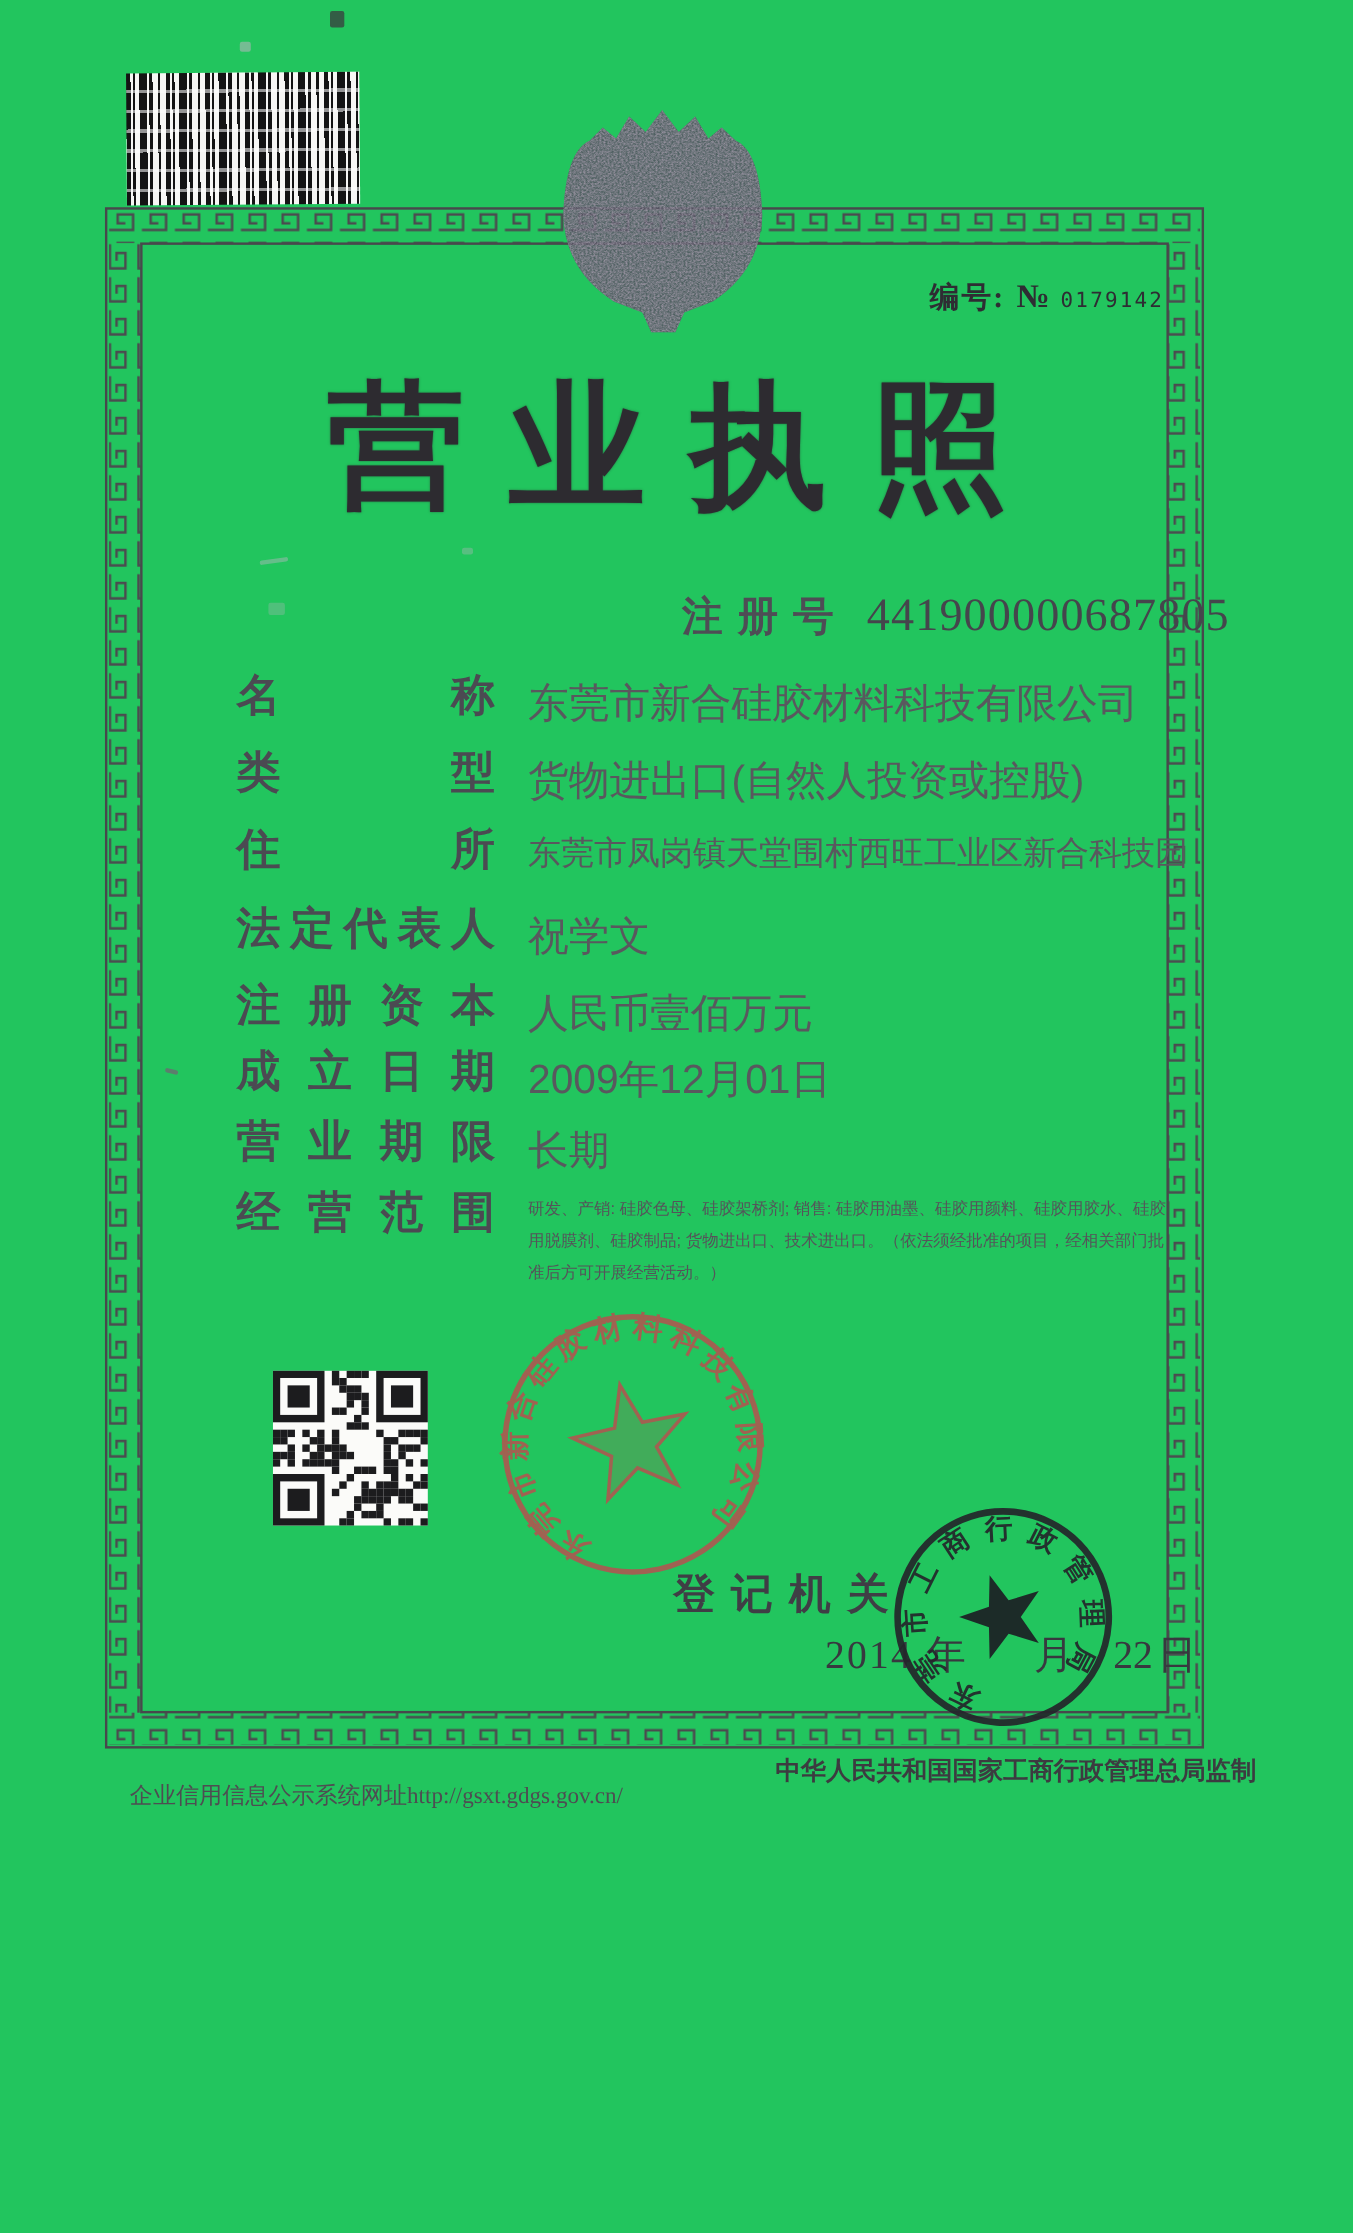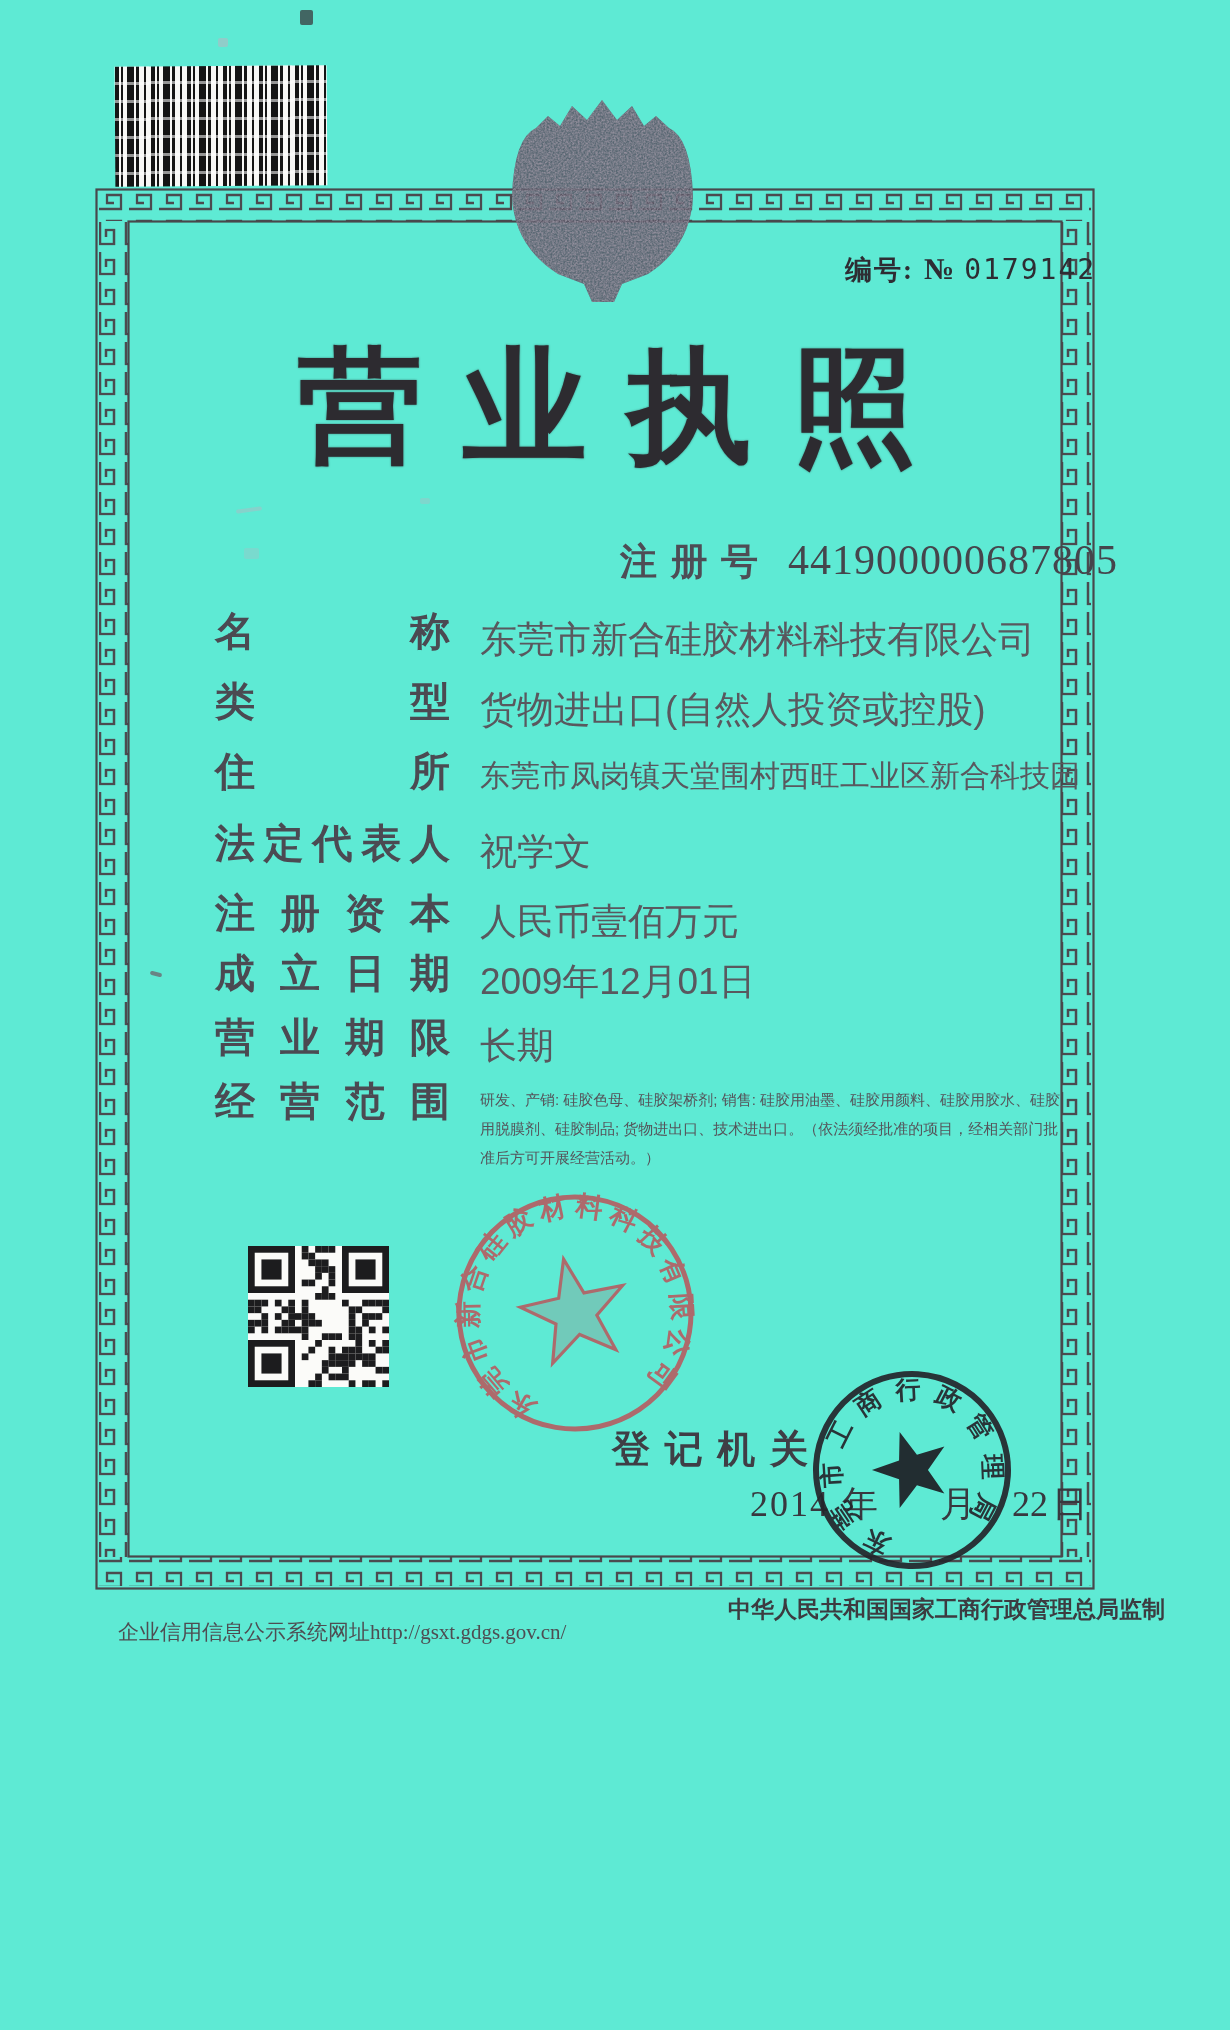--- a/index.html
+++ b/index.html
@@ -1,18 +1,18 @@
 <!DOCTYPE html>
 <html><head>
 <meta charset="utf-8">
 <style>
   html,body{margin:0;padding:0;background:#e9e9e7;}
   .page{
     position:relative; width:1230px; height:2030px; margin:0 auto;
-    background:#5eead4; overflow:hidden;
+    background:#22c55e; overflow:hidden;
     font-family:"Liberation Sans", sans-serif; color:#3c3b40;
   }
   
   .artifact{position:absolute; background:#b9b5c0; border-radius:2px;}
   
   .barcode{
     position:absolute; left:115px; top:66px; width:212px; height:120px;
     transform:rotate(-.4deg);
     background-image:
       repeating-linear-gradient(180deg, rgba(255,255,255,0) 0 15px, rgba(255,255,255,.55) 15px 18px),
@@ -25,21 +25,21 @@
   .frame{position:absolute; left:95px; top:188px; z-index:1;}
   
   .emblem{position:absolute; left:500px; top:76px; z-index:3;}
   
   .serial{
     position:absolute; left:845px; top:252px; z-index:2;
     display:flex; align-items:baseline; gap:10px; color:#2e2d33;
   }
   .serial .lbl{font-size:27px; font-family:"Liberation Serif", serif; font-weight:600; letter-spacing:2px;}
   .serial .sym{font-size:30px; font-family:"Liberation Serif", serif; font-weight:700;}
-  .serial .num{font-size:28px; font-family:"DejaVu Sans Mono", monospace; letter-spacing:2px;}
+  .serial .num{font-size:19px; font-family:"DejaVu Sans Mono", monospace; letter-spacing:2px;}
   
   .title{
     position:absolute; left:298px; top:338px; width:618px; z-index:2;
     font-size:124px; line-height:1.1; font-weight:800; color:#2d2b30;
     font-family:"Liberation Sans", sans-serif;
     text-shadow:0 0 2px rgba(45,43,48,.65);
   }
   
   .regno{
     position:absolute; left:620px; top:536px; z-index:2;
@@ -76,21 +76,21 @@
     font-family:"Liberation Serif", serif; font-size:36px;
   }
   .issue-date .y{letter-spacing:2px;}
   .issue-date .g1{width:12px;} .issue-date .g2{width:62px;} .issue-date .g3{width:36px;} .issue-date .g4{width:4px;}
   
   .footer-left{
     position:absolute; left:118px; top:1598px; z-index:2;
     font-size:21px; color:#4e4d52; font-family:"Liberation Serif", serif;margin-top:20px;
   }
   .footer-right{
-    position:absolute; left:728px; top:1594px; z-index:2;
+    position:absolute; left:705px; top:1594px; z-index:2;
     font-size:23px; font-weight:600; color:#3c3b40; font-family:"Liberation Serif", serif;
   }
 </style>
 </head>
 <body>
 
 <div class="page">
 
   <div class="artifact" style="left:300px;top:10px;width:13px;height:15px;background:#3a3a3e;opacity:.75;"></div>
   <div class="artifact" style="left:218px;top:38px;width:10px;height:9px;opacity:.55;"></div>

